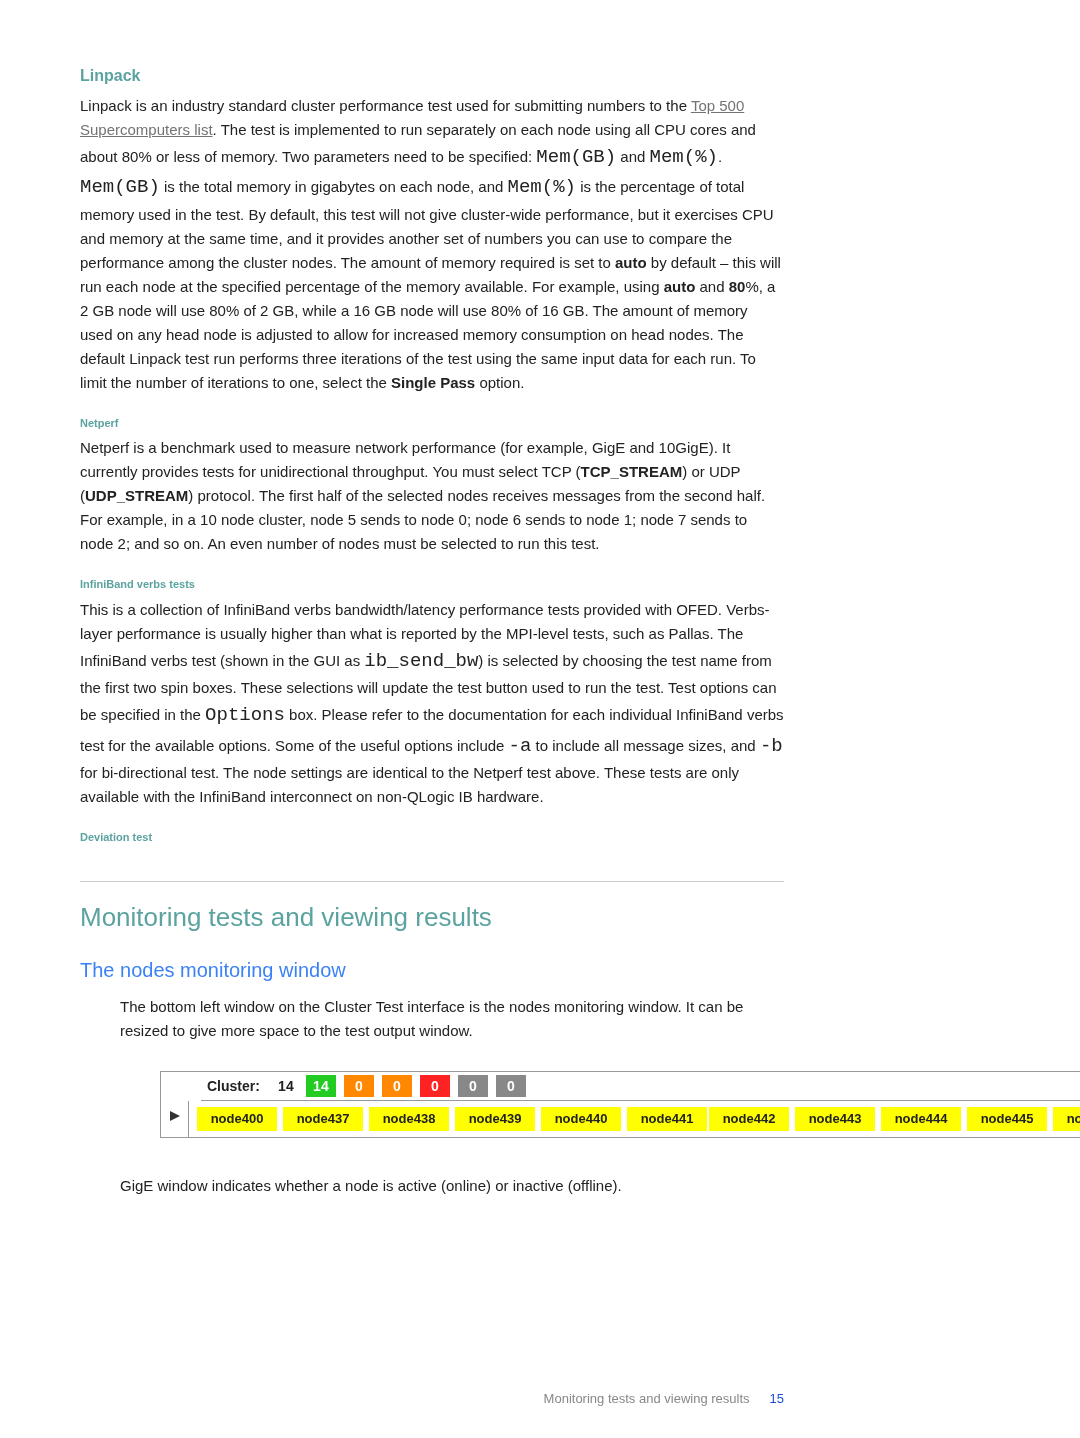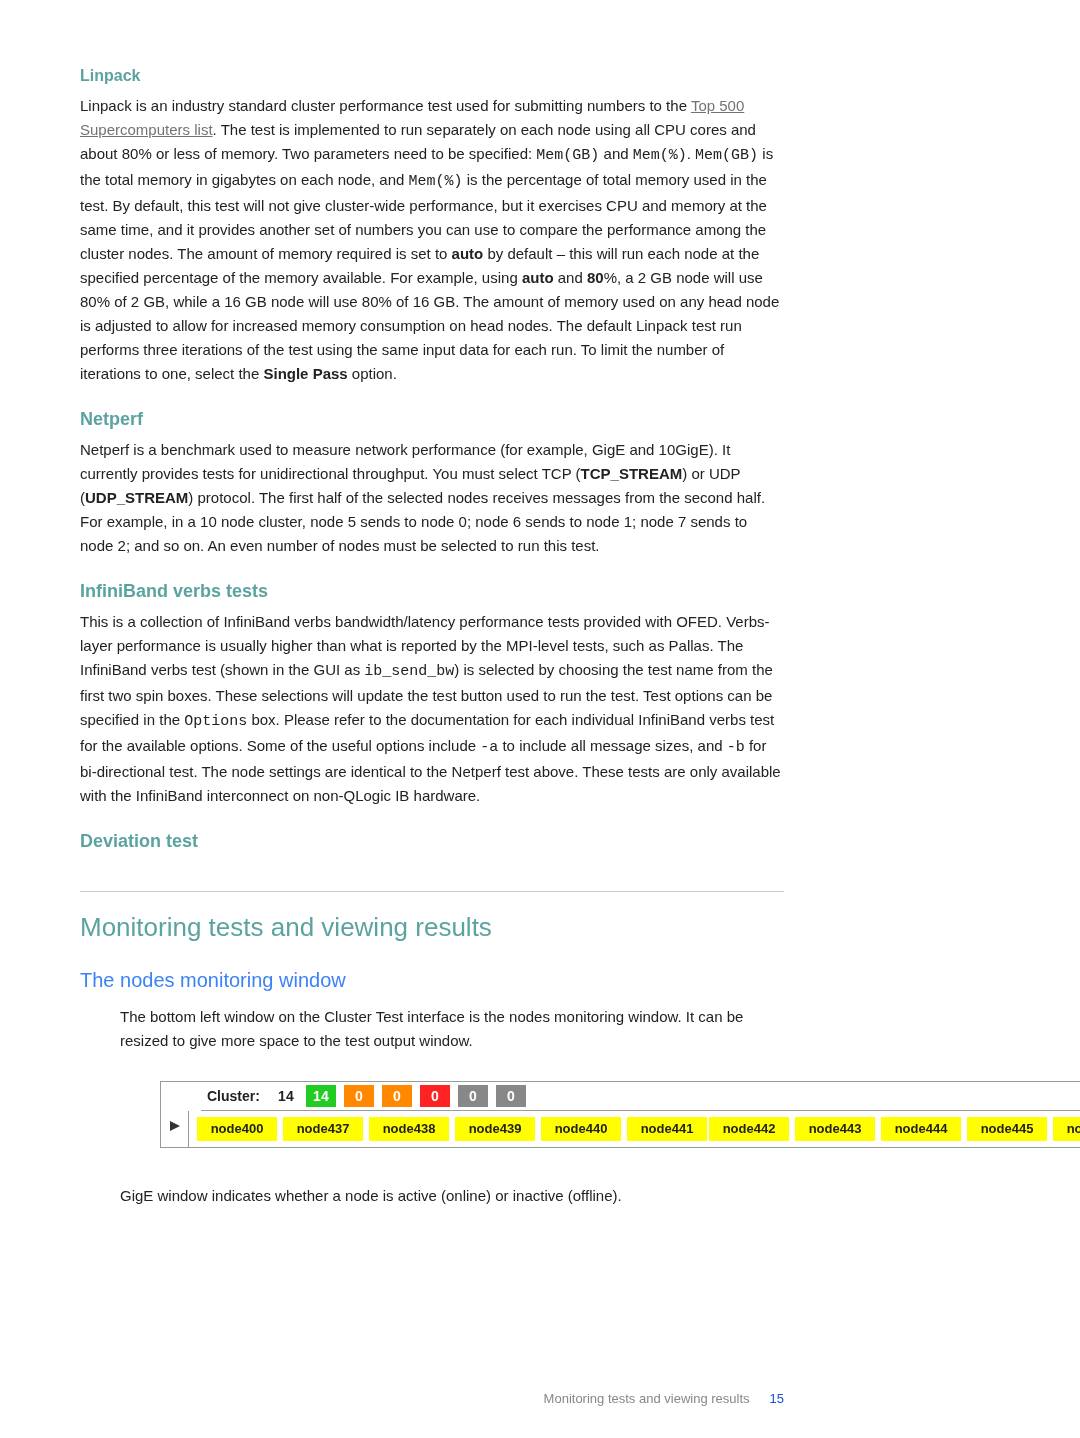--- a/index.html
+++ b/index.html
@@ -18,21 +18,21 @@
     }
     .section-heading {
       color: #5ba3a0;
       font-size: 16px;
       font-weight: bold;
       margin-bottom: 6px;
       margin-top: 24px;
     }
     .sub-heading {
       color: #5ba3a0;
-      font-size: 18px;
+      font-size: 11px;
       font-weight: bold;
       margin-bottom: 5px;
       margin-top: 20px;
     }
     .body-text {
       font-size: 15px;
       color: #222222;
       margin-bottom: 10px;
       line-height: 1.6;
     }
@@ -47,21 +47,21 @@
     }
     .section-sub-heading {
       color: #3b82f6;
       font-size: 20px;
       font-weight: normal;
       margin-top: 18px;
       margin-bottom: 10px;
     }
     code, .code {
       font-family: 'Courier New', monospace;
-      font-size: 15px;
+      font-size: 19px;
       background: transparent;
     }
     .link {
       color: #737373;
       text-decoration: underline;
     }
     .bold { font-weight: bold; }
     
     .cluster-container {
       margin: 18px 0 18px 40px;

